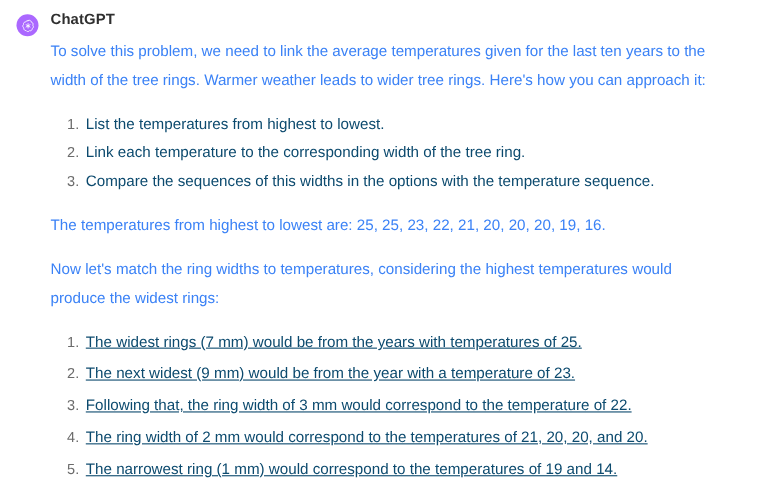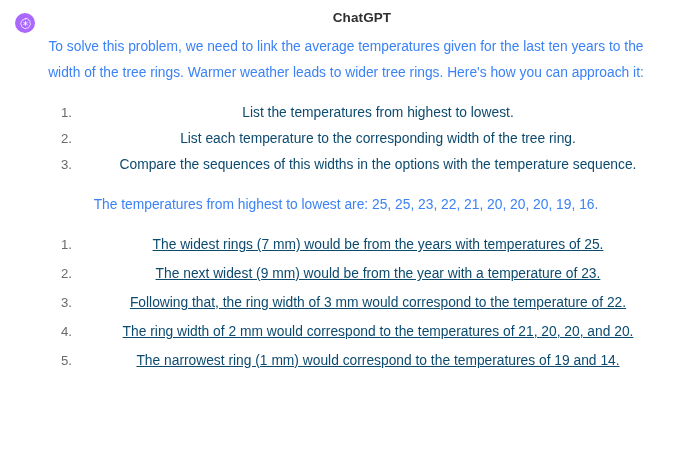--- a/index.html
+++ b/index.html
@@ -17,21 +17,20 @@
   .conversation {
     position: relative;
     width: 690px;
     padding: 6px 0 0 0;
     box-sizing: border-box;
   }
   .message {
     position: relative;
     padding-left: 46px;
     padding-right: 12px;
-    text-align: center;
   }
   .avatar {
     position: absolute;
     left: 15px;
     top: 5px;
     width: 20px;
     height: 20px;
     border-radius: 50%;
     background: #ab68ff;
     display: flex;
@@ -100,27 +99,28 @@
       </svg>
     </div>
 
     <div class="author">ChatGPT</div>
 
     <p class="para">To solve this problem, we need to link the average temperatures given for the last ten years to the width of the tree rings. Warmer weather leads to wider tree rings. Here's how you can approach it:</p>
 
     <div class="list-block">
       <ol>
         <li>List the temperatures from highest to lowest.</li>
-        <li>List each temperature to the corresponding width of the tree ring.</li>
+        <li>Link each temperature to the corresponding width of the tree ring.</li>
         <li>Compare the sequences of this widths in the options with the temperature sequence.</li>
       </ol>
     </div>
 
     <p class="para">The temperatures from highest to lowest are: 25, 25, 23, 22, 21, 20, 20, 20, 19, 16.</p>
 
+    <p class="para">Now let's match the ring widths to temperatures, considering the highest temperatures would produce the widest rings:</p>
 
     <div class="list-block">
       <ol class="spaced">
         <li>The widest rings (7 mm) would be from the years with temperatures of 25.</li>
         <li>The next widest (9 mm) would be from the year with a temperature of 23.</li>
         <li>Following that, the ring width of 3 mm would correspond to the temperature of 22.</li>
         <li>The ring width of 2 mm would correspond to the temperatures of 21, 20, 20, and 20.</li>
         <li>The narrowest ring (1 mm) would correspond to the temperatures of 19 and 14.</li>
       </ol>
     </div>

